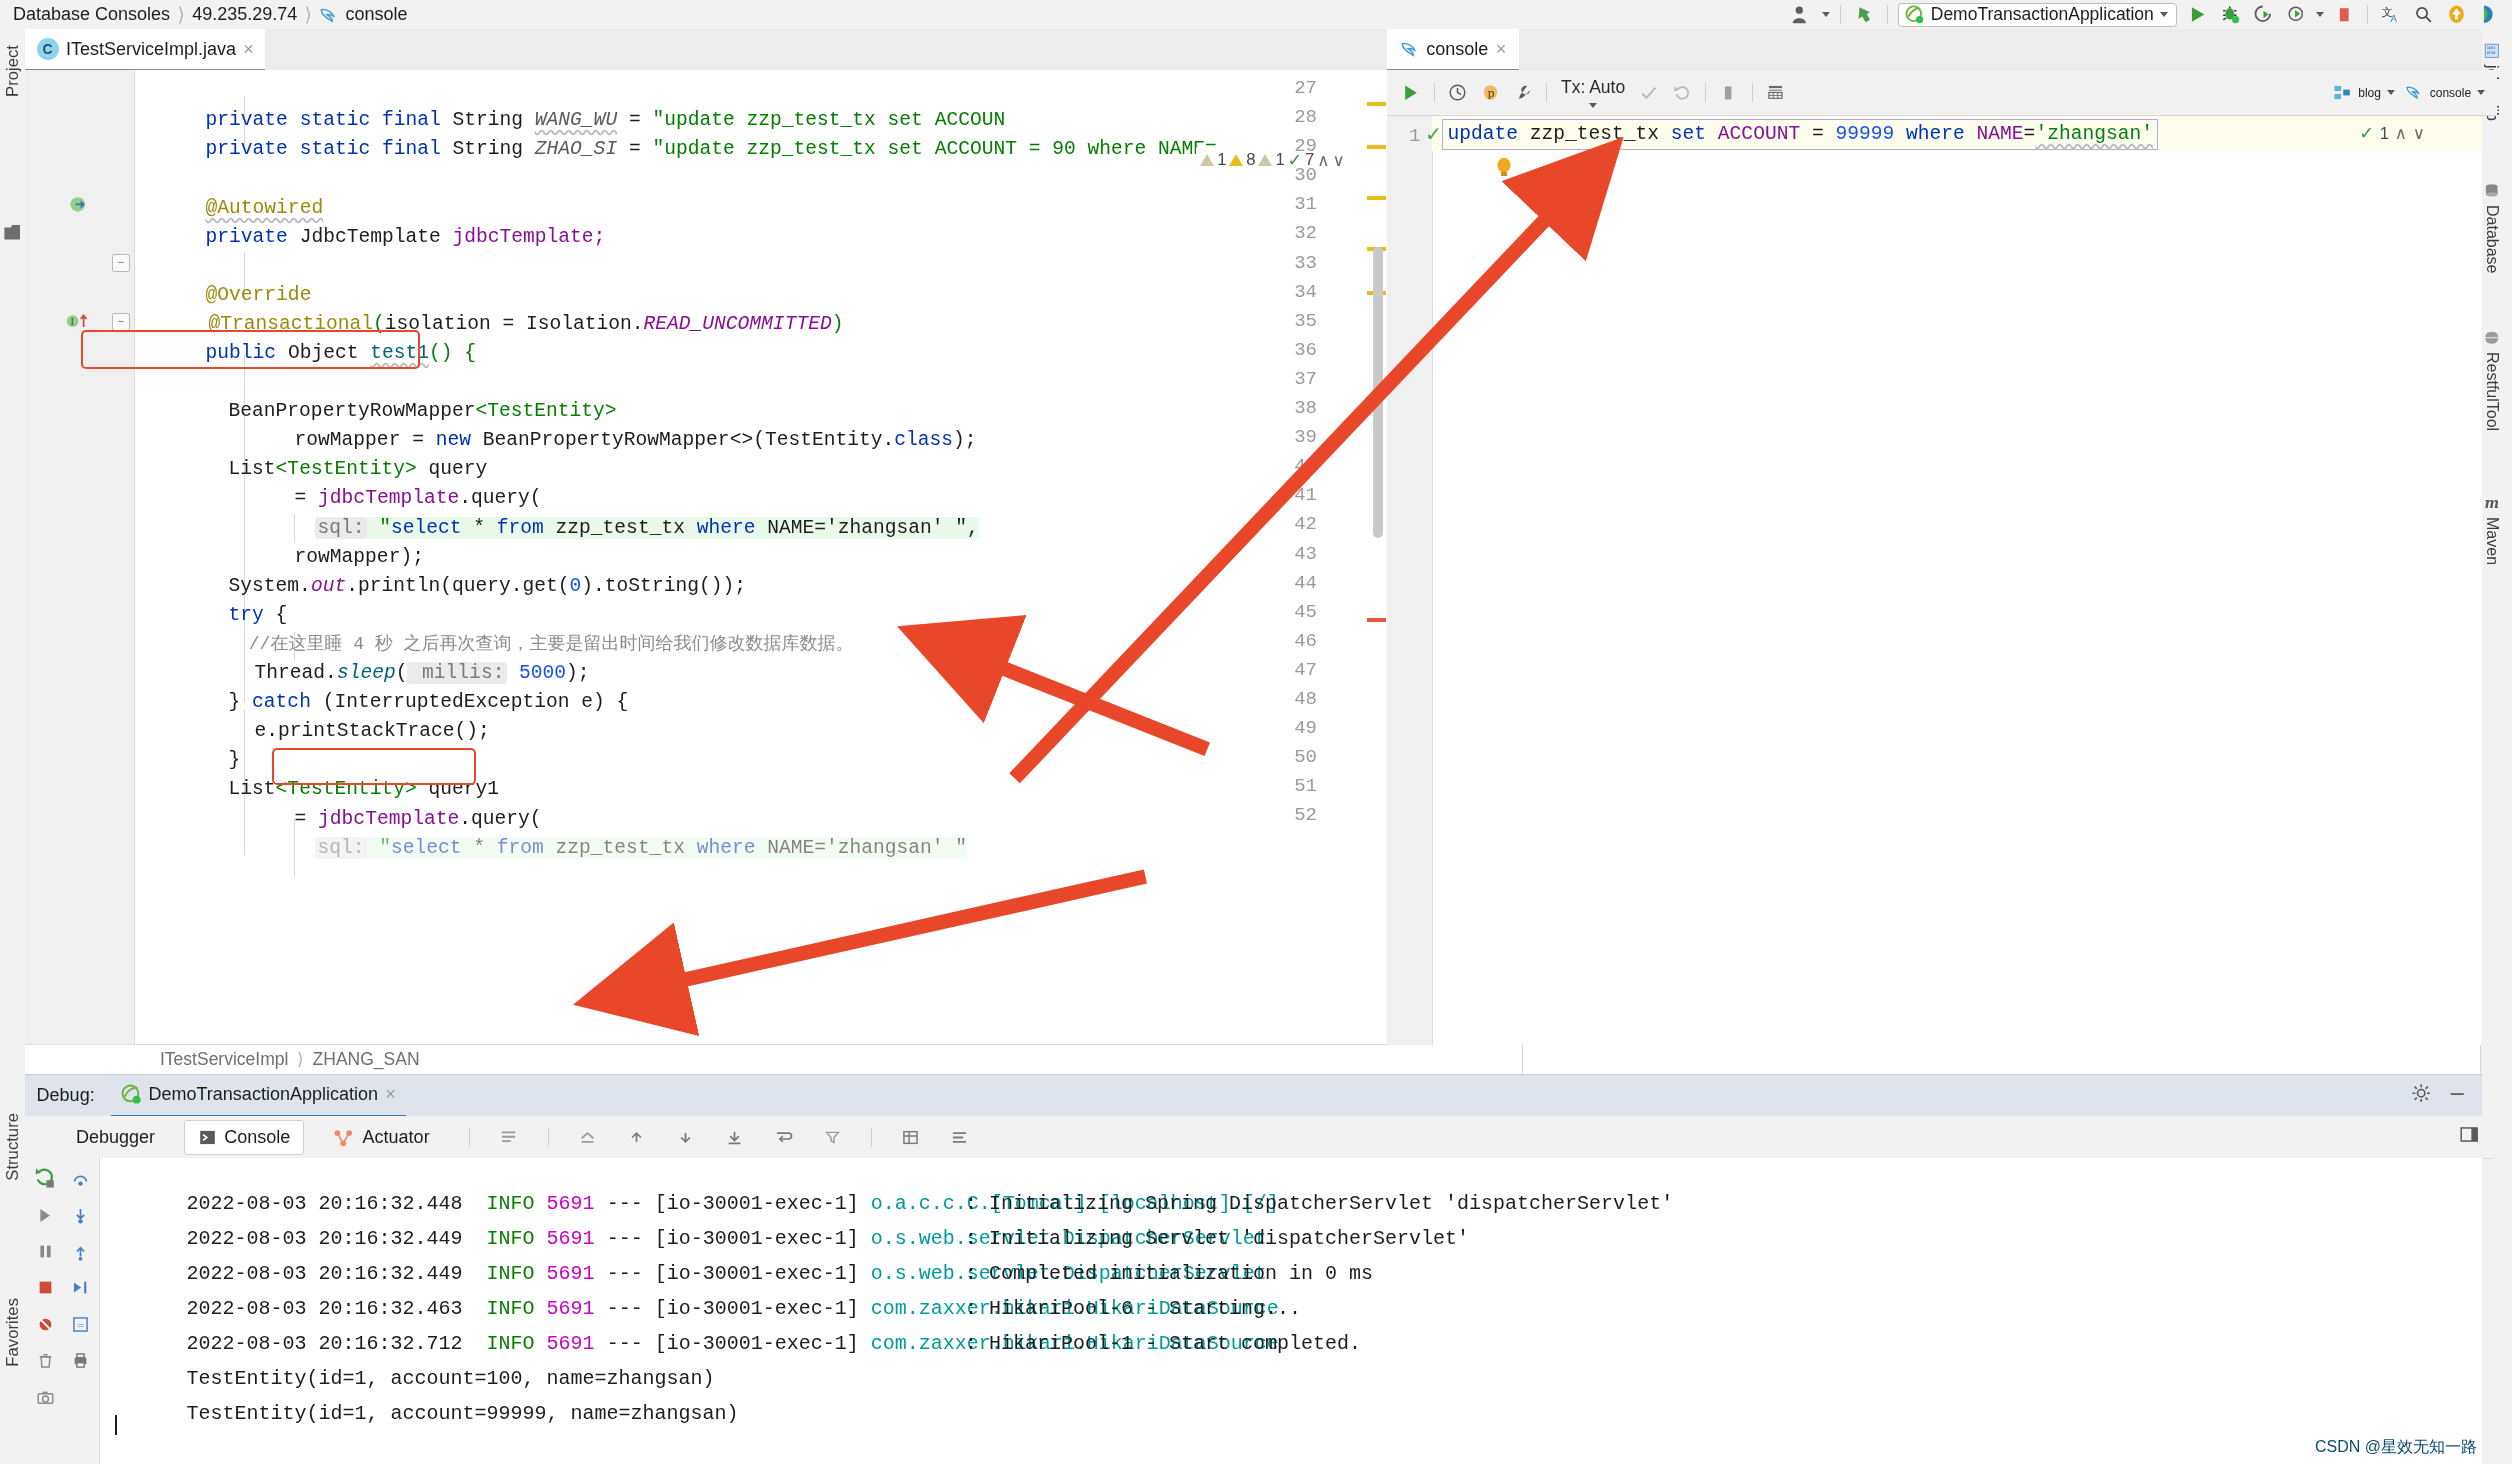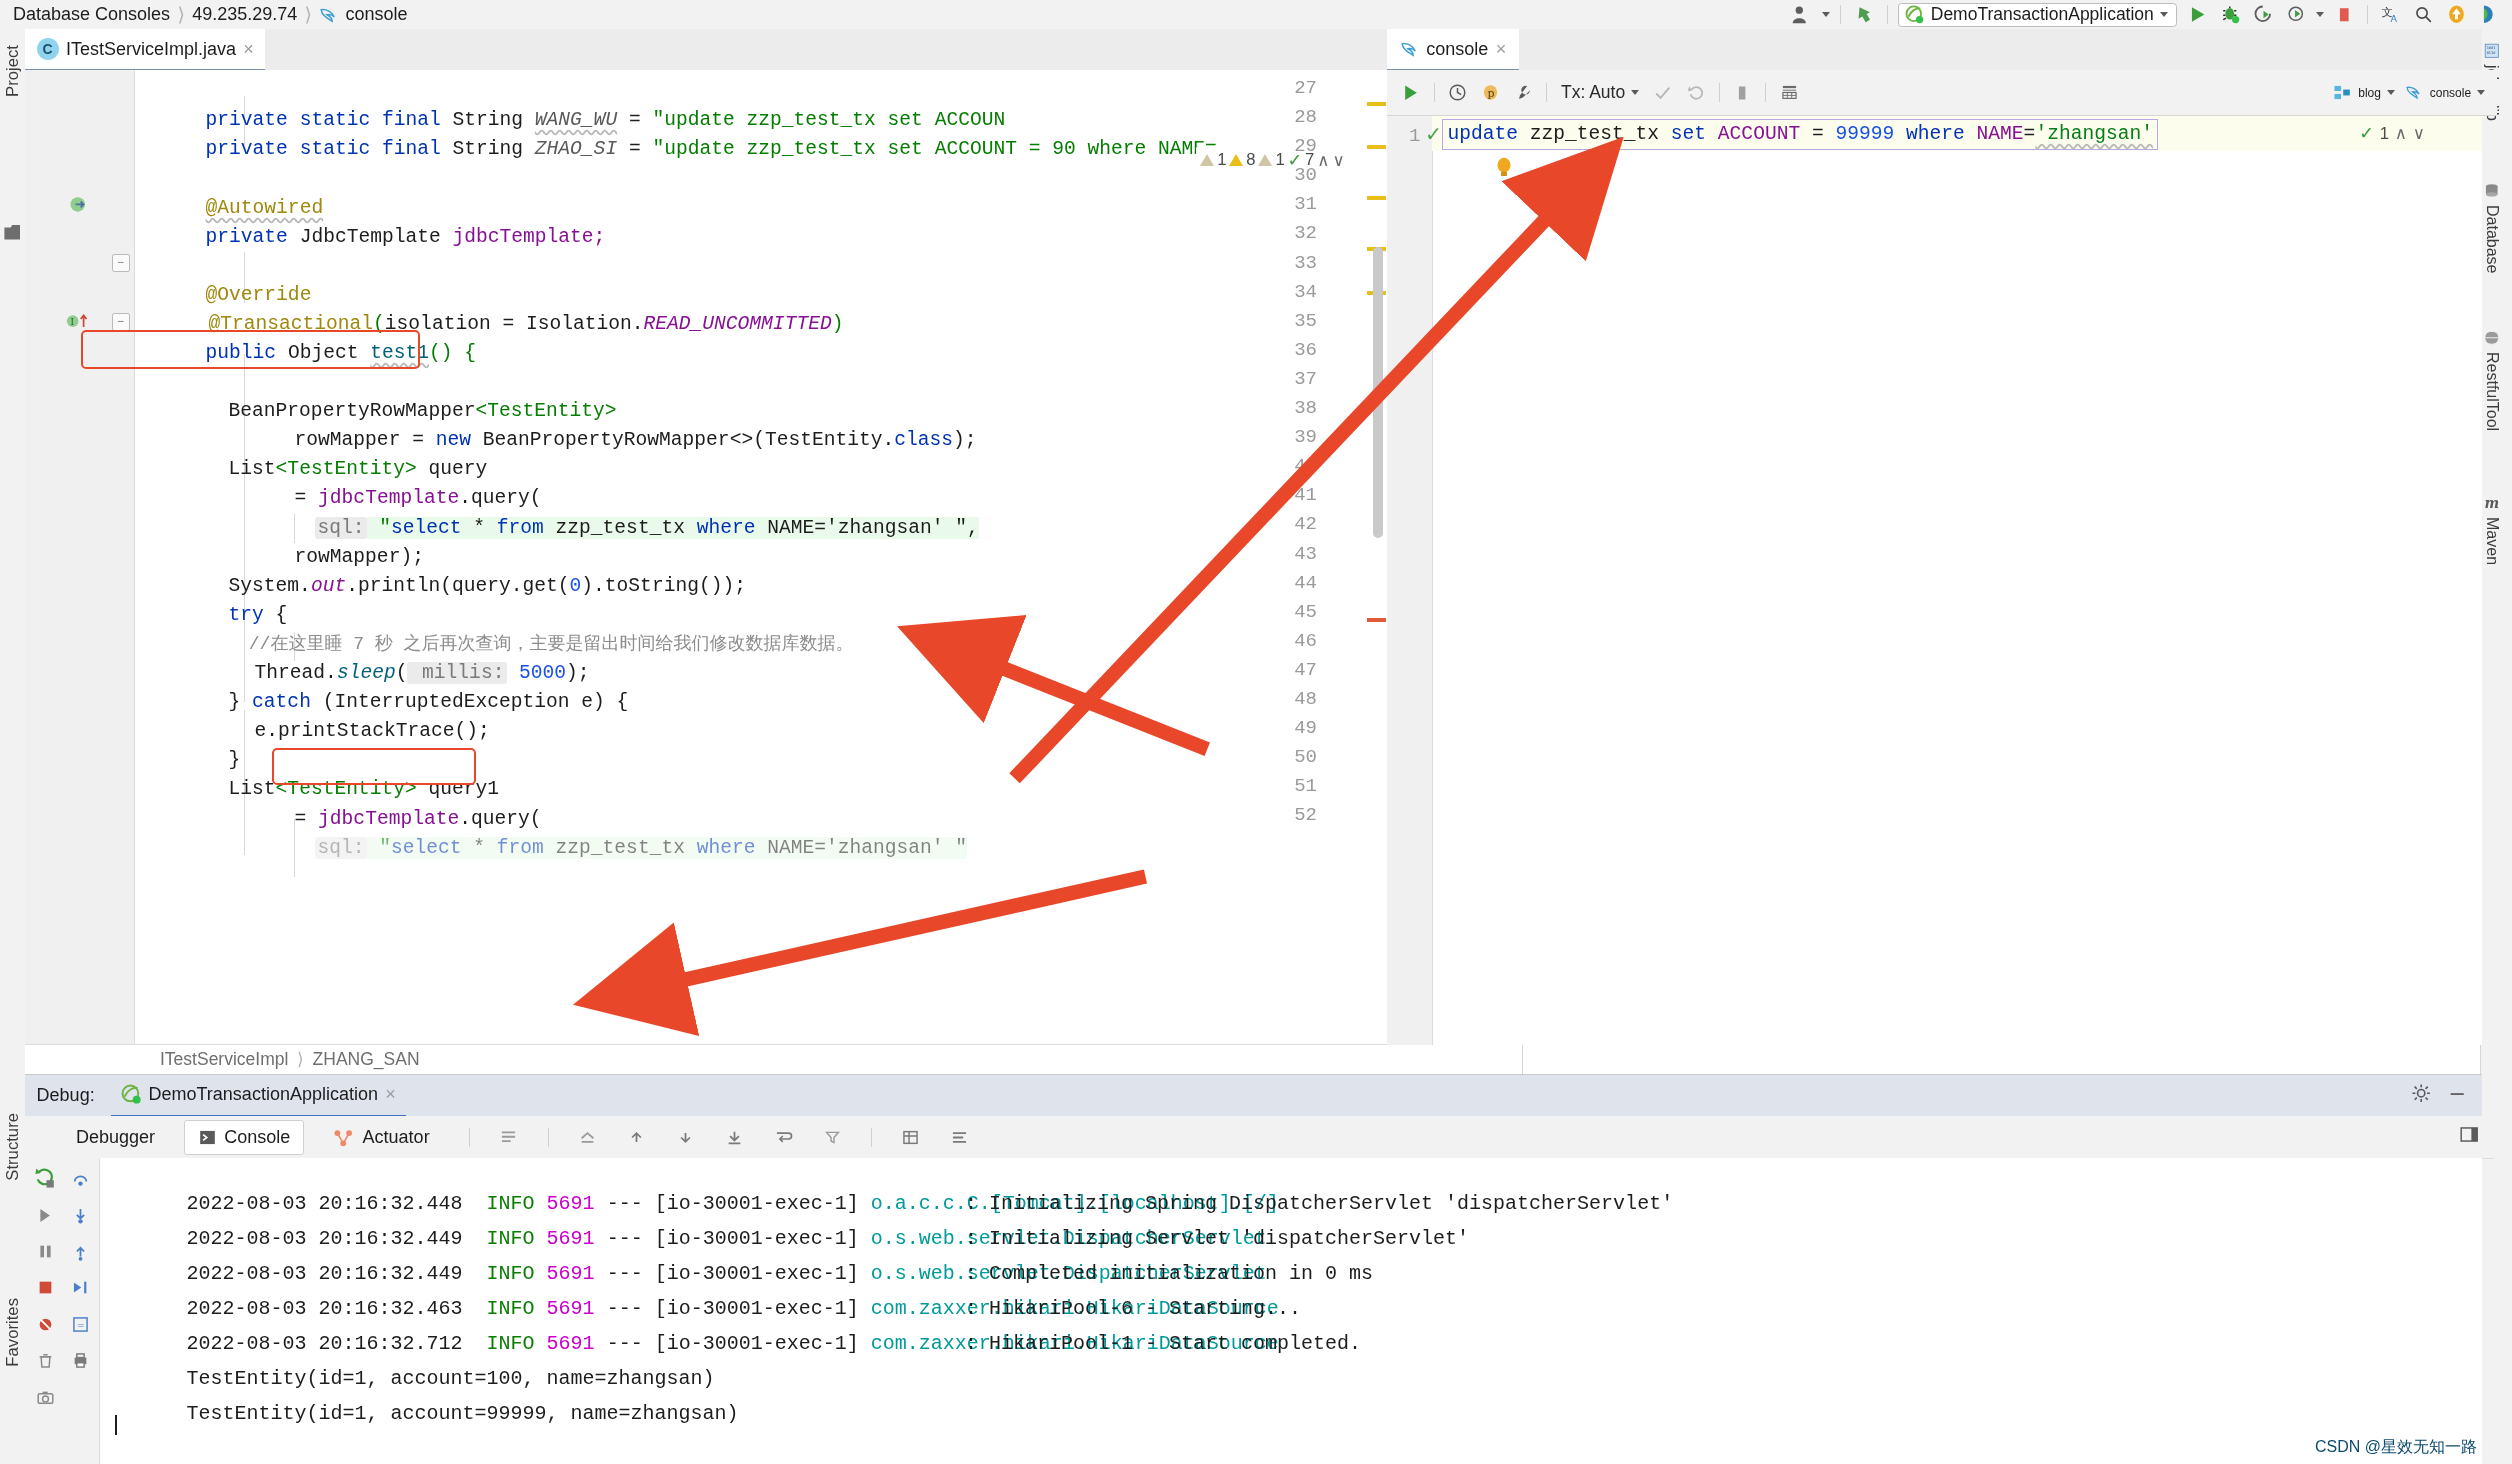--- a/index.html
+++ b/index.html
@@ -124,21 +124,21 @@
   }
   #sqltabs{height:41px;background:#ececec;border-bottom:0.7px solid #d6d6d6;position:relative;}
   #sqltab{position:absolute;left:0;top:0;height:40px;background:#ffffff;display:flex;align-items:center;gap:7.3px;
     padding:0 13px;border-bottom:2.2px solid #7a8fa6;}
   #sqltab .tabname{font-size:18px;}
   #sqltoolbar{
     position:absolute;left:0;top:41px;width:100%;height:45px;background:#f2f2f2;
     border-bottom:0.7px solid #d6d6d6;display:flex;align-items:center;padding:0 7.3px;gap:0;
   }
   .sbtn{width:33px;height:32px;display:flex;align-items:center;justify-content:center;}
-  .txsel{display:flex;align-items:center;gap:5.8px;font-size:17.5px;color:#2b2b2b;padding:0 7.3px;}
+  .txsel{display:flex;align-items:center;gap:5.8px;font-size:17.5px;color:#2b2b2b;padding:0 7.3px;flex-direction:column;}
   #sqltoolbar .right{margin-left:auto;display:flex;align-items:center;gap:10.2px;padding-right:4.4px;}
   .schemachip{display:flex;align-items:center;gap:5.8px;font-size:12px;color:#1d1d1d;}
 
   #sqleditor{position:absolute;left:0;top:87px;width:100%;height:929px;background:#ffffff;}
   #sqlgutter{position:absolute;left:0;top:0;width:45px;height:100%;background:#f0f0f0;border-right:0.7px solid #dcdcdc;}
   #sqlline1{position:absolute;left:45px;top:0;right:0;height:35px;background:#fdfdee;}
   #sqlstmtbox{
     position:absolute;left:55px;top:2.9px;height:29px;border:1.5px solid #b9a5e8;background:#fdfdee;
     display:flex;align-items:center;padding:0 4.4px;
   }
@@ -414,21 +414,21 @@
 
     <div class="cl" style="top:473px;left:23px">
       <span>System.</span><span class="fld" style="font-style:italic">out</span><span>.println(query.get(</span><span class="num">0</span><span>).toString());</span>
     </div>
 
     <div class="cl" style="top:502px;left:23px">
       <span class="kw">try</span><span> {</span>
     </div>
 
     <div class="cl" style="top:531px;left:49px;font-size:18px">
-      <span class="cmt">//在这里睡 7 秒 之后再次查询，主要是留出时间给我们修改数据库数据。</span>
+      <span class="cmt">//在这里睡 4 秒 之后再次查询，主要是留出时间给我们修改数据库数据。</span>
     </div>
 
     <div class="cl" style="top:560px;left:49px">
       <span>Thread.</span><span class="mth" style="font-style:italic">sleep</span><span>(</span><span class="sqlp"> millis:</span><span class="num"> 5000</span><span>);</span>
     </div>
 
     <div class="cl" style="top:589px;left:23px">
       <span>} </span><span class="kw">catch</span><span> (InterruptedException e) {</span>
     </div>
 

